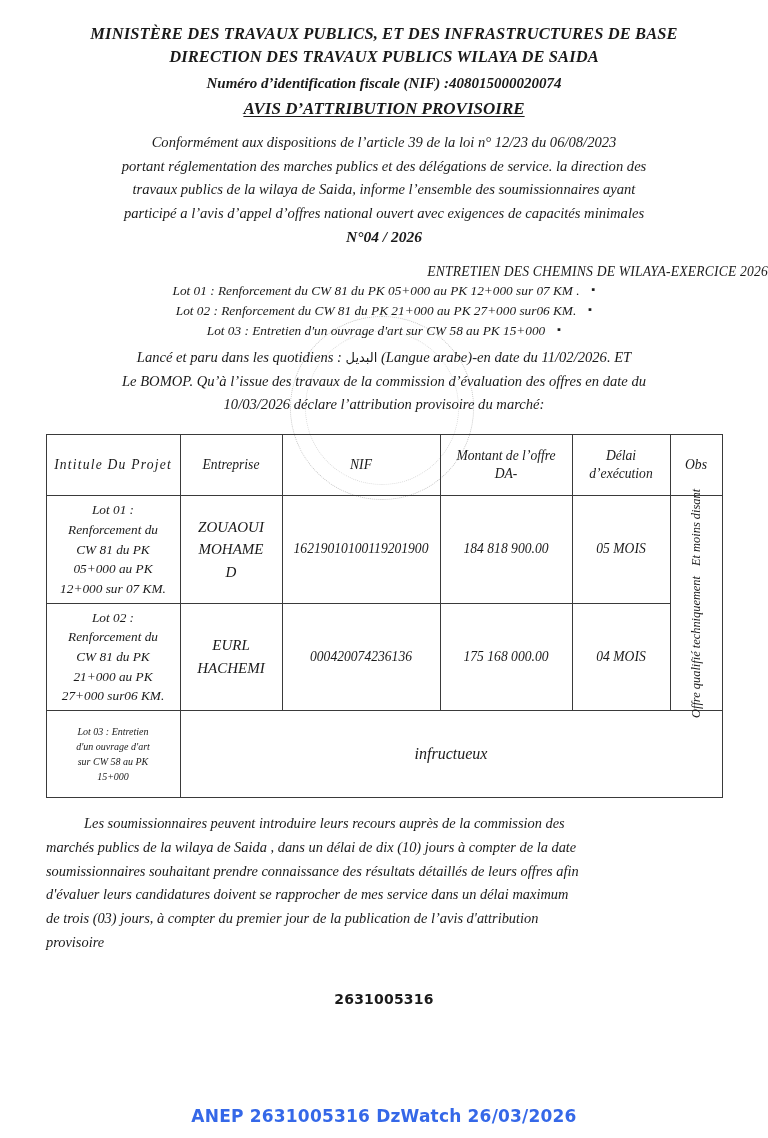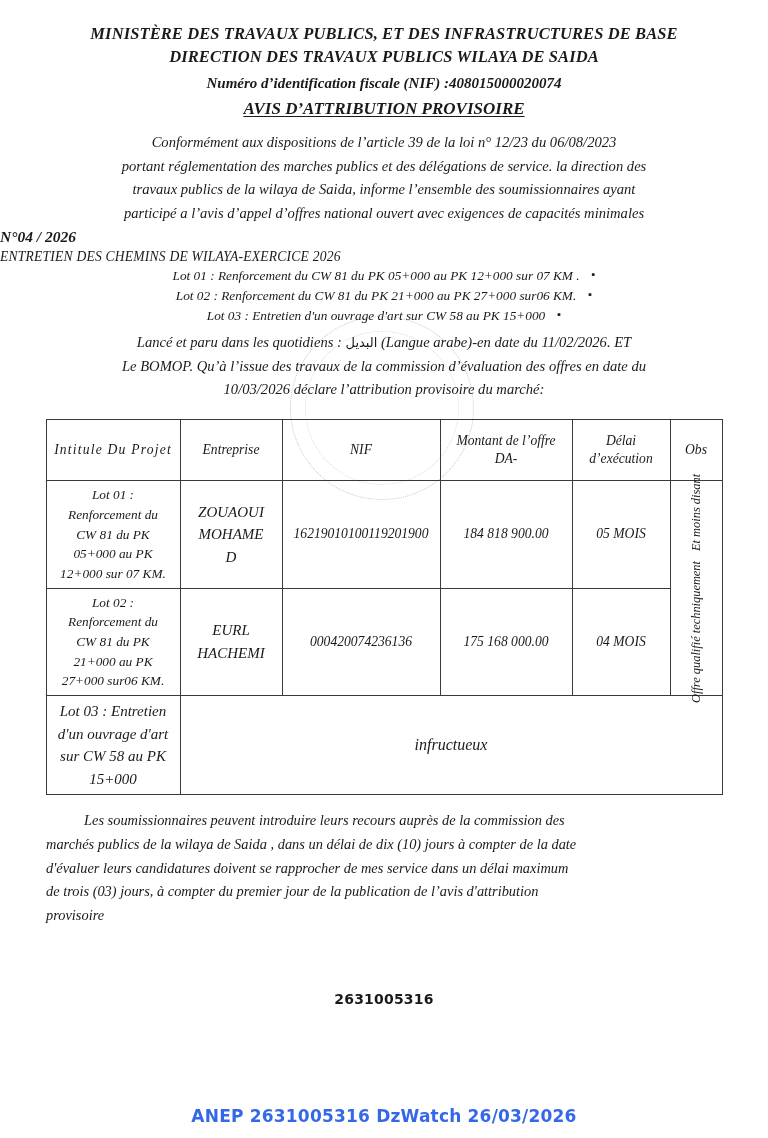--- a/index.html
+++ b/index.html
@@ -56,31 +56,32 @@
   .intro {
     margin: 12px 46px 0 46px;
     text-align: center;
     font-style: italic;
     font-size: 14.6px;
     line-height: 1.62;
   }
   .intro .l { display: block; white-space: nowrap; }
 
   .num-line {
+    text-align: center;
     font-style: italic;
     font-weight: bold;
     font-size: 15.5px;
     margin-top: 2px;
   }
 
   .objet {
-    text-align: left;
+    text-align: right;
     font-style: italic;
     font-size: 13.6px;
-    margin-top: 3px;
+    margin-top: 18px;
     letter-spacing: 0.2px;
   }
 
   .lots {
     text-align: center;
     font-style: italic;
     font-size: 13.3px;
     line-height: 1.52;
     margin-top: 1px;
   }
@@ -160,21 +161,21 @@
     white-space: nowrap;
     margin: 0 auto;
   }
   .obs-rot span { display: block; }
 
   td.cell-infr {
     font-size: 16px;
     height: 78px;
   }
   td.cell-lot3 {
-    font-size: 15px;
+    font-size: 10px;
     line-height: 1.5;
   }
 
   
   .closing {
     margin: 14px 46px 0 46px;
     font-style: italic;
     font-size: 14.4px;
     line-height: 1.65;
     text-align: left;
@@ -340,20 +341,21 @@
           <span>15+000</span>
         </td>
         <td class="cell-infr" colspan="5">infructueux</td>
       </tr>
     </tbody>
   </table>
 
   <div class="closing">
     <span class="l indent">Les soumissionnaires peuvent introduire leurs recours auprès de la commission des</span>
     <span class="l">marchés publics de la wilaya de Saida , dans un délai de dix (10) jours à compter de la date</span>
+    <span class="l">soumissionnaires souhaitant prendre connaissance des résultats détaillés de leurs offres afin</span>
     <span class="l">d'évaluer leurs candidatures doivent se rapprocher de mes service dans un délai maximum</span>
     <span class="l">de trois (03) jours, à compter du premier jour de la publication de  l’avis d'attribution</span>
     <span class="l">provisoire</span>
   </div>
 
   <div class="anep-num">2631005316</div>
   <div class="anep-footer" style="color: rgb(53, 104, 232);">ANEP 2631005316 DzWatch 26/03/2026</div>
 
 </div>
 

